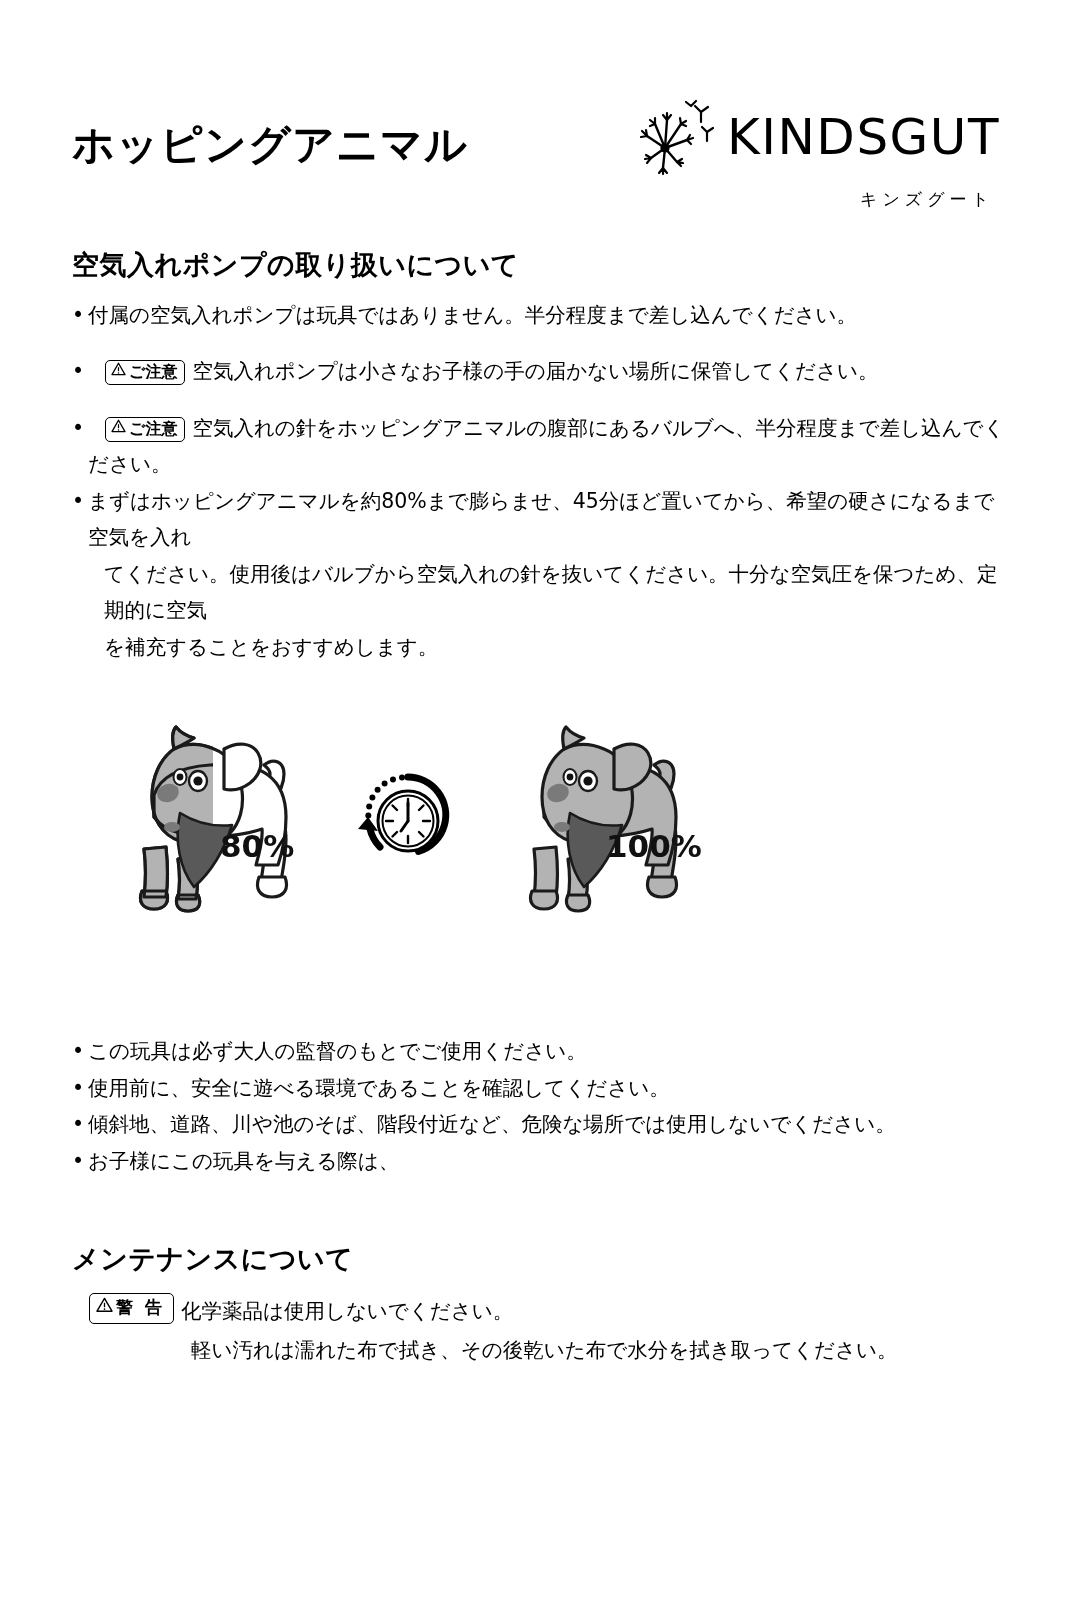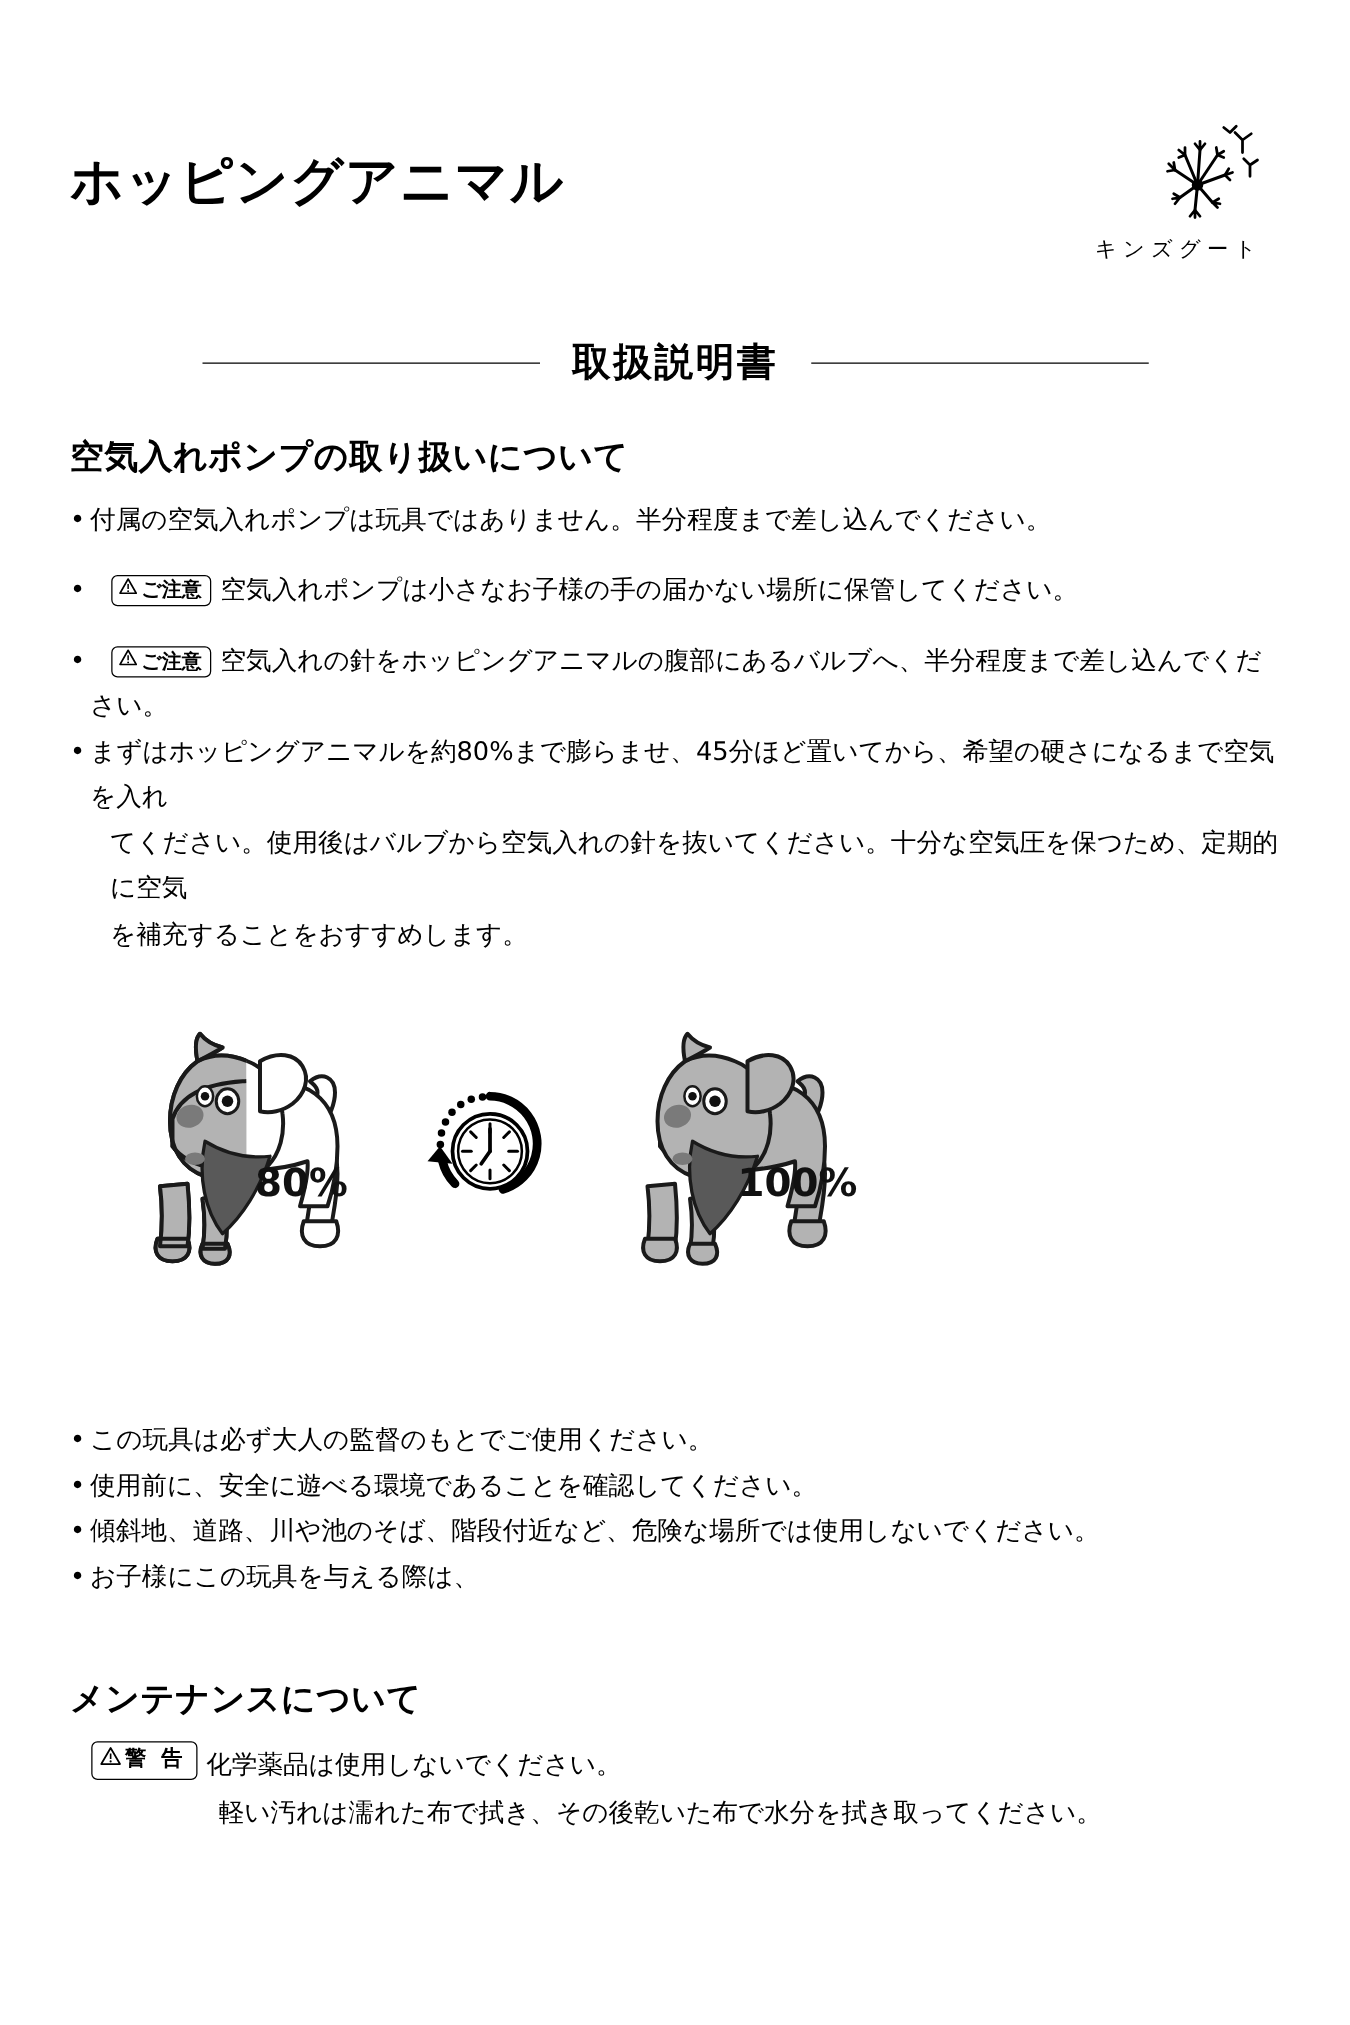--- a/index.html
+++ b/index.html
@@ -11,21 +11,21 @@
   body {
     font-family: "DejaVu Sans", "Liberation Sans", sans-serif;
     color: #000000;
     position: relative;
     overflow: hidden;
   }
   .page {
     position: relative;
     width: 1080px;
     height: 1620px;
-    padding: 0 56px;
+    padding: 0 72px;
   }
 
   
   .header {
     display: flex;
     align-items: flex-start;
     justify-content: space-between;
     padding-top: 96px;
   }
   .doc-title {
@@ -199,30 +199,26 @@
               </g>
 
               <g stroke-width="2.2">
                 <path d="M70 16 l-6 -6 M70 16 l7 -5 M70 16 l0 10"></path>
                 <path d="M76 36 l-5 -5 M76 36 l6 -4 M76 36 l0 9"></path>
                 <path d="M60 10 l-5 -4 M60 10 l5 -5"></path>
               </g>
             </g>
           </svg>
         </span>
+        <span class="brand-name">KINDSGUT</span>
       </div>
       <div class="brand-sub">キンズグート</div>
     </div>
   </div>
 
-  <div class="manual-title-row">
-    <div class="rule"></div>
-    <div class="manual-title">取扱説明書</div>
-    <div class="rule"></div>
-  </div>
 
   <div class="section-heading">空気入れポンプの取り扱いについて</div>
 
   <div class="bullets">
 
     <div class="bullet" style="margin-bottom:20px;">
       <span class="dot">•</span>
       <span class="btext">付属の空気入れポンプは玩具ではありません。半分程度まで差し込んでください。</span>
     </div>
 

